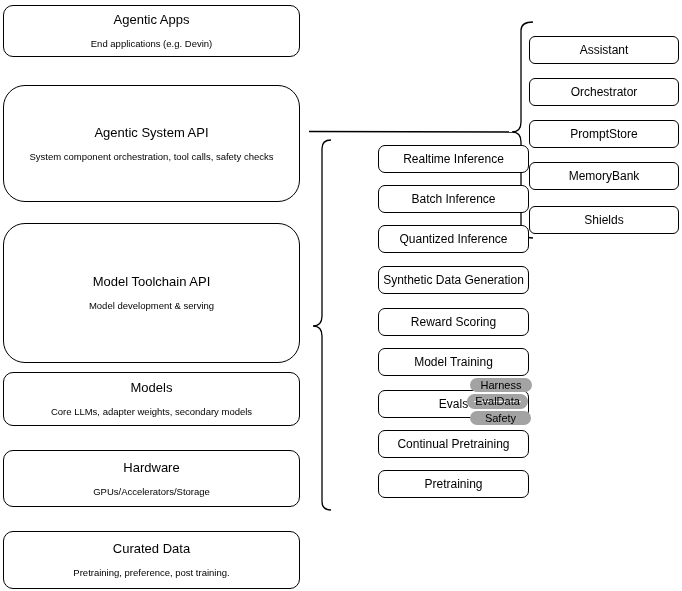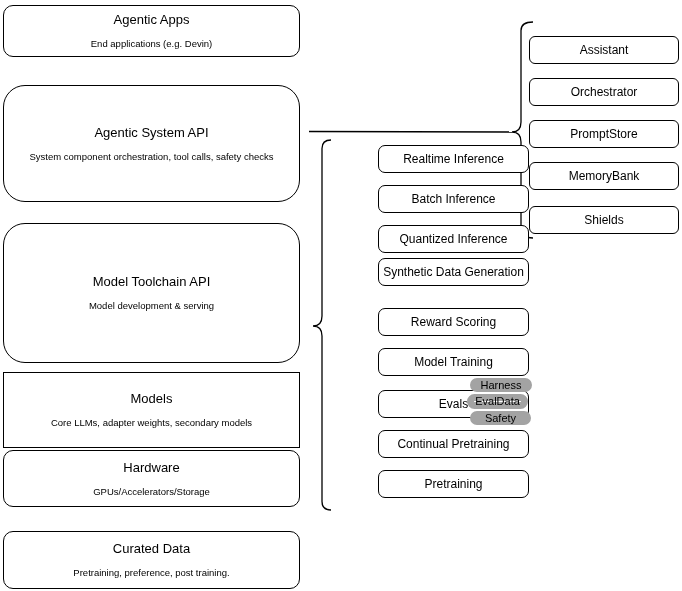--- a/index.html
+++ b/index.html
@@ -43,21 +43,21 @@
   <div class="node lbox" style="top:85px;height:117px;border-radius:22px">
     <div class="title">Agentic System API</div>
     <div class="subtitle">System component orchestration, tool calls, safety checks</div>
   </div>
 
   <div class="node lbox" style="top:223px;height:140px;border-radius:22px">
     <div class="title">Model Toolchain API</div>
     <div class="subtitle">Model development &amp; serving</div>
   </div>
 
-  <div class="node lbox" style="top:372px;height:76px;border-radius:0">
+  <div class="node lbox" style="top:372px;height:54px;border-radius:10px">
     <div class="title">Models</div>
     <div class="subtitle">Core LLMs, adapter weights, secondary models</div>
   </div>
 
   <div class="node lbox" style="top:450px;height:57px;border-radius:10px">
     <div class="title">Hardware</div>
     <div class="subtitle">GPUs/Accelerators/Storage</div>
   </div>
 
   <div class="node lbox" style="top:531px;height:58px;border-radius:10px">
@@ -67,21 +67,21 @@
 
   <div class="node mbox" style="top:145px">
     <span>Realtime Inference</span>
   </div>
   <div class="node mbox" style="top:185px">
     <span>Batch Inference</span>
   </div>
   <div class="node mbox" style="top:225px">
     <span>Quantized Inference</span>
   </div>
-  <div class="node mbox" style="top:258px">
+  <div class="node mbox" style="top:266px">
     <span>Synthetic Data Generation</span>
   </div>
   <div class="node mbox" style="top:308px">
     <span>Reward Scoring</span>
   </div>
   <div class="node mbox" style="top:348px">
     <span>Model Training</span>
   </div>
   <div class="node mbox" style="top:390px">
     <span>Evals</span>

